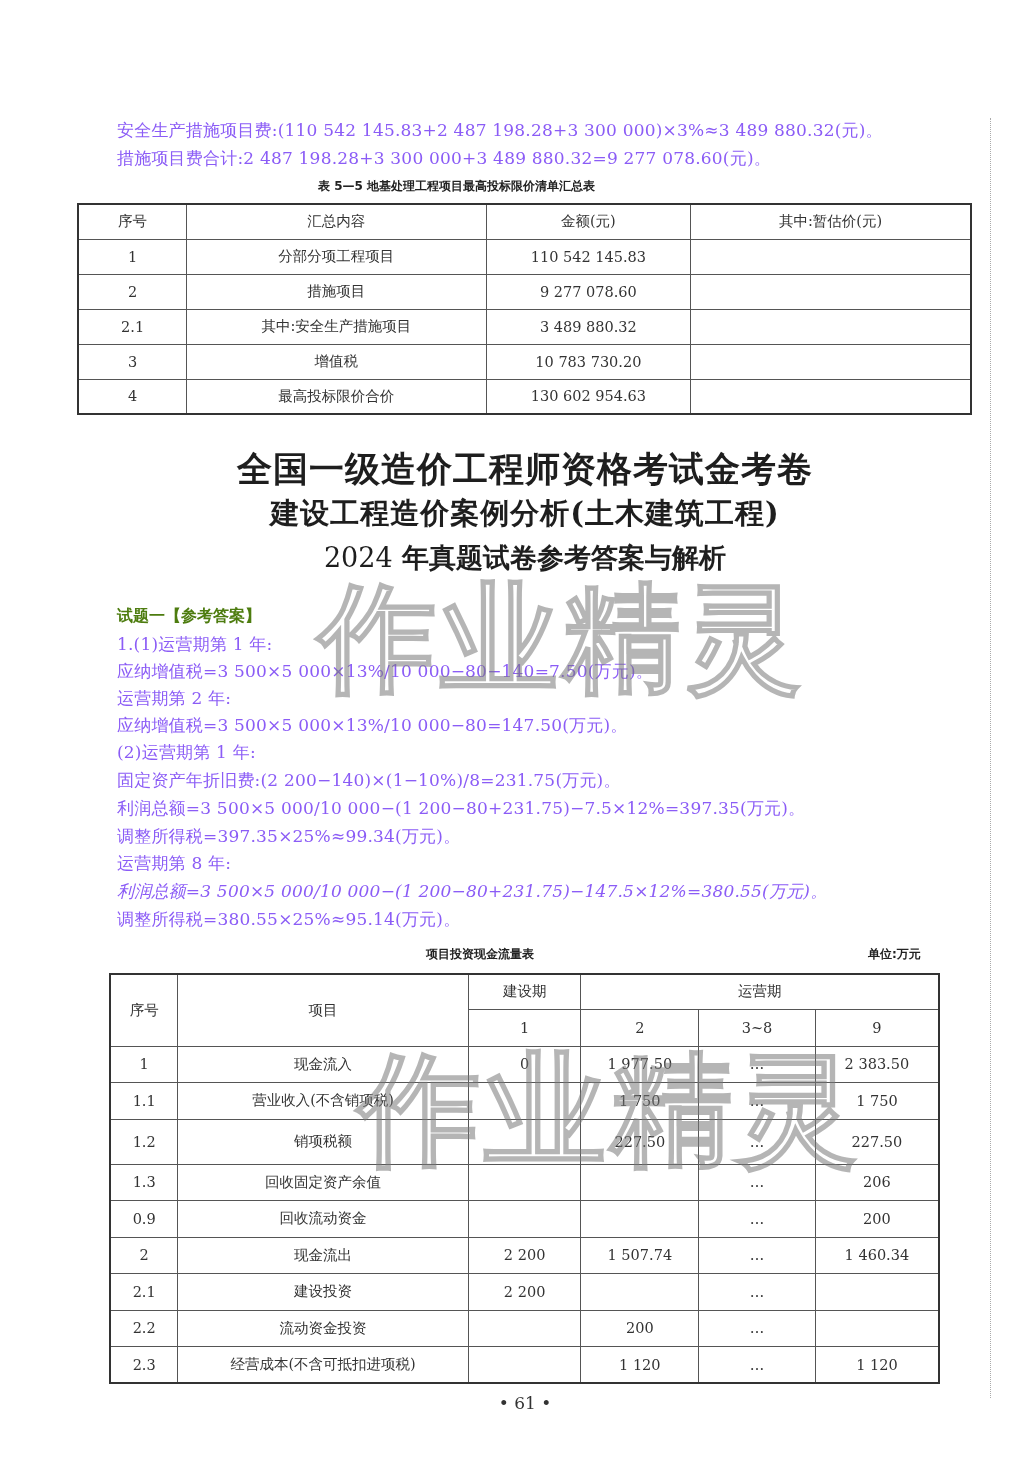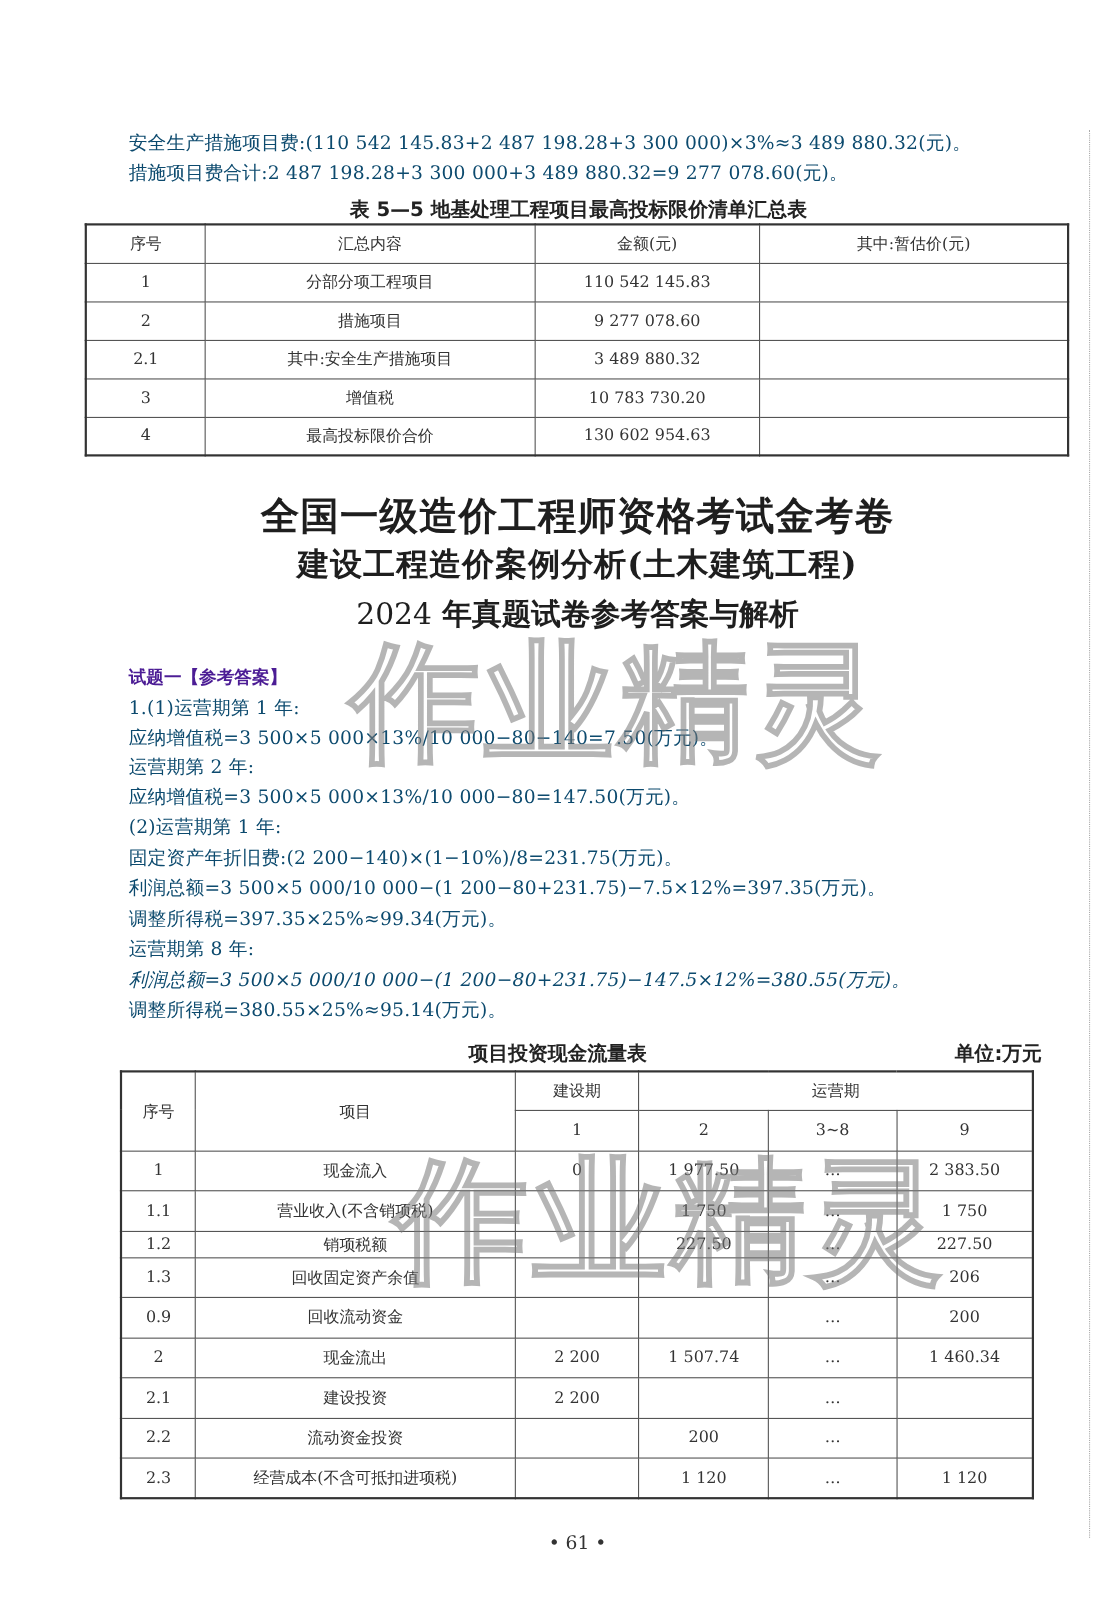--- a/index.html
+++ b/index.html
@@ -14,28 +14,28 @@
       overflow: hidden;
       color: #222;
       font-family: "DejaVu Serif", "Liberation Serif", serif;
     }
     .line {
       position: absolute;
       left: 117px;
       font-size: 17px;
       line-height: 20px;
       white-space: nowrap;
-      color: #0c4a6e;
+      color: #8b5cf6;
       letter-spacing: 0.2px;
     }
     .caption {
       position: absolute;
       font-family: "DejaVu Sans", "Liberation Sans", sans-serif;
       font-weight: bold;
-      font-size: 18px;
+      font-size: 12px;
       color: #222;
       white-space: nowrap;
     }
     table.t {
       position: absolute;
       border-collapse: collapse;
       font-size: 14.5px;
       color: #333;
     }
     table.t td, table.t th {
@@ -60,21 +60,21 @@
     .title2 { top: 494px; font-size: 29px; letter-spacing: 1px; }
     .title3 { top: 540px; font-size: 27px; }
     .title3 .yr { font-weight: normal; }
     .section-head {
       position: absolute;
       left: 117px;
       top: 606px;
       font-family: "DejaVu Sans", "Liberation Sans", sans-serif;
       font-weight: bold;
       font-size: 16px;
-      color: #4c1d95;
+      color: #4d7c0f;
     }
     .dotted-edge {
       position: absolute;
       left: 990px;
       top: 118px;
       height: 1280px;
       border-left: 1px dotted #aaa;
     }
     .page-number {
       position: absolute;
@@ -206,21 +206,21 @@
     <td>2 383.50</td>
   </tr>
   <tr style="height:36.5px;">
     <td>1.1</td>
     <td>营业收入(不含销项税)</td>
     <td></td>
     <td>1 750</td>
     <td>…</td>
     <td>1 750</td>
   </tr>
-  <tr style="height:24px;">
+  <tr style="height:45px;">
     <td>1.2</td>
     <td>销项税额</td>
     <td></td>
     <td>227.50</td>
     <td>…</td>
     <td>227.50</td>
   </tr>
   <tr style="height:36.5px;">
     <td>1.3</td>
     <td>回收固定资产余值</td>

